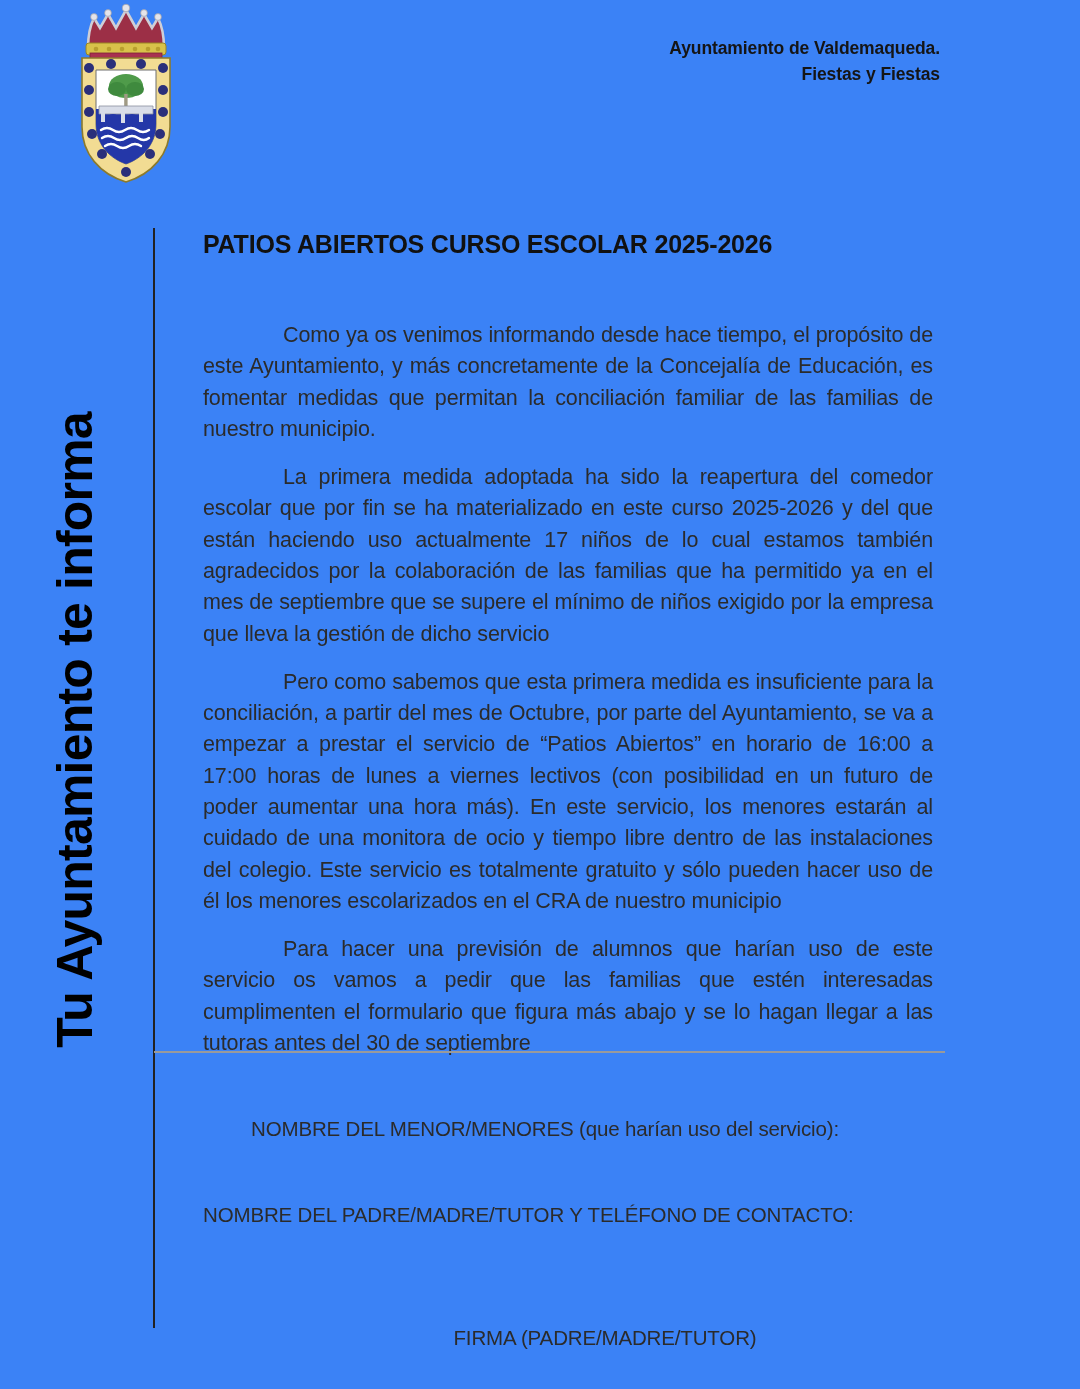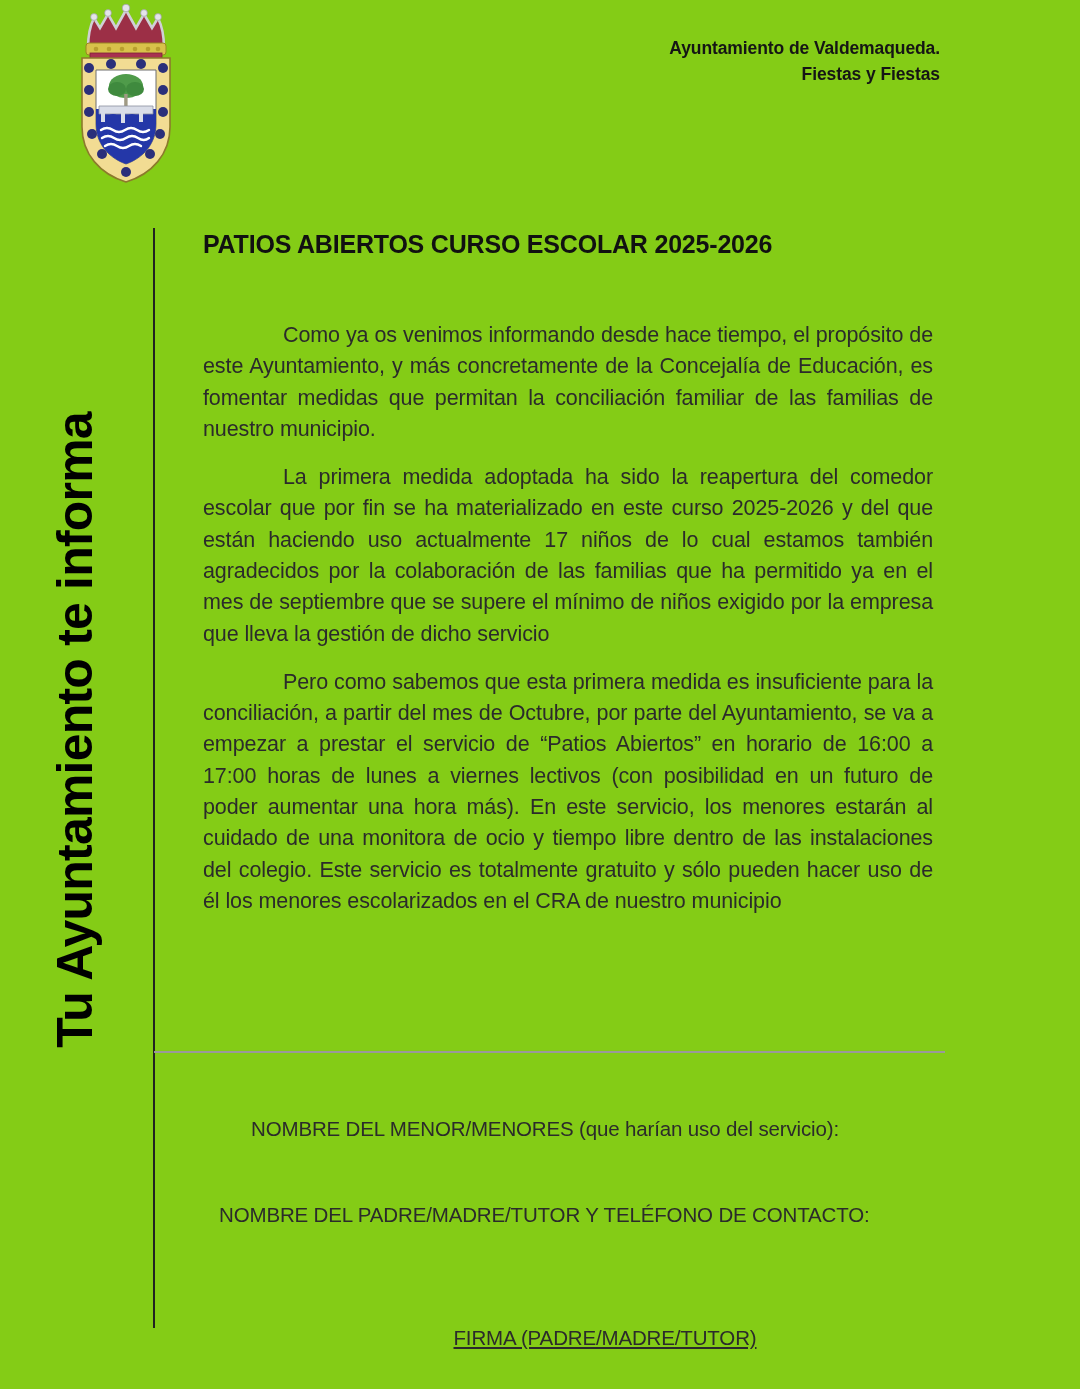--- a/index.html
+++ b/index.html
@@ -9,21 +9,21 @@
     background: #ffffff;
   }
   body {
     font-family: "Liberation Sans", sans-serif;
     color: #1a1a1a;
   }
   #page {
     position: relative;
     width: 1080px;
     height: 1389px;
-    background: #84cc16;
+    background: #3b82f6;
     overflow: hidden;
   }
 
   
   #emblem {
     position: absolute;
     left: 68px;
     top: 2px;
     width: 116px;
     height: 185px;
@@ -117,29 +117,28 @@
 
   
   .form-label {
     position: absolute;
     font-size: 20.5px;
     color: #2b2b2b;
     letter-spacing: -0.15px;
     white-space: nowrap;
   }
   #field-minor  { left: 203px; top: 1117px; margin-left: 48px; }
-  #field-parent { left: 219px; top: 1203px; }
+  #field-parent { left: 203px; top: 1203px; }
   #field-signature {
     left: 0; top: 1326px;
     width: 1080px;
     text-align: center;
     padding-left: 130px;
     box-sizing: border-box;
     white-space: nowrap;
-    text-decoration: underline;
   }
 </style>
 </head>
 <body>
 
 <div id="page">
 
   <div id="emblem">
     <svg viewBox="0 0 116 185" width="116" height="185" xmlns="http://www.w3.org/2000/svg">
 
@@ -216,20 +215,21 @@
   <div id="slogan-wrap">
     <div id="slogan">Tu Ayuntamiento te informa</div>
   </div>
 
   <h1 id="doc-title">PATIOS ABIERTOS CURSO ESCOLAR 2025-2026</h1>
 
   <div id="body-copy">
     <p class="para">Como ya os venimos informando desde hace tiempo, el propósito de este Ayuntamiento, y más concretamente de la Concejalía de Educación, es fomentar medidas que permitan la conciliación familiar de las familias de nuestro municipio.</p>
     <p class="para">La primera medida adoptada ha sido la reapertura del comedor escolar que por fin se ha materializado en este curso 2025-2026 y del que están haciendo uso actualmente 17 niños de lo cual estamos también agradecidos por la colaboración de las familias que ha permitido ya en el mes de septiembre que se supere el mínimo de niños exigido por la empresa que lleva la gestión de dicho servicio</p>
     <p class="para">Pero como sabemos que esta primera medida es insuficiente para la conciliación, a partir del mes de Octubre, por parte del Ayuntamiento, se va a empezar a prestar el servicio de “Patios Abiertos” en horario de 16:00 a 17:00 horas de lunes a viernes lectivos (con posibilidad en un futuro de poder aumentar una hora más). En este servicio, los menores estarán al cuidado de una monitora de ocio y tiempo libre dentro de las instalaciones del colegio. Este servicio es totalmente gratuito y sólo pueden hacer uso de él los menores escolarizados en el CRA de nuestro municipio</p>
+    <p class="para">Para hacer una previsión de alumnos que harían uso de este servicio os vamos a pedir que las familias que estén interesadas cumplimenten el formulario que figura más abajo y se lo hagan llegar a las tutoras antes del 30 de septiembre</p>
   </div>
 
   <div id="hrule"></div>
 
   <div class="form-label" id="field-minor">NOMBRE DEL MENOR/MENORES (que harían uso del servicio):</div>
   <div class="form-label" id="field-parent">NOMBRE DEL PADRE/MADRE/TUTOR Y TELÉFONO DE CONTACTO:</div>
   <div class="form-label" id="field-signature">FIRMA (PADRE/MADRE/TUTOR)</div>
 
 </div>
 

